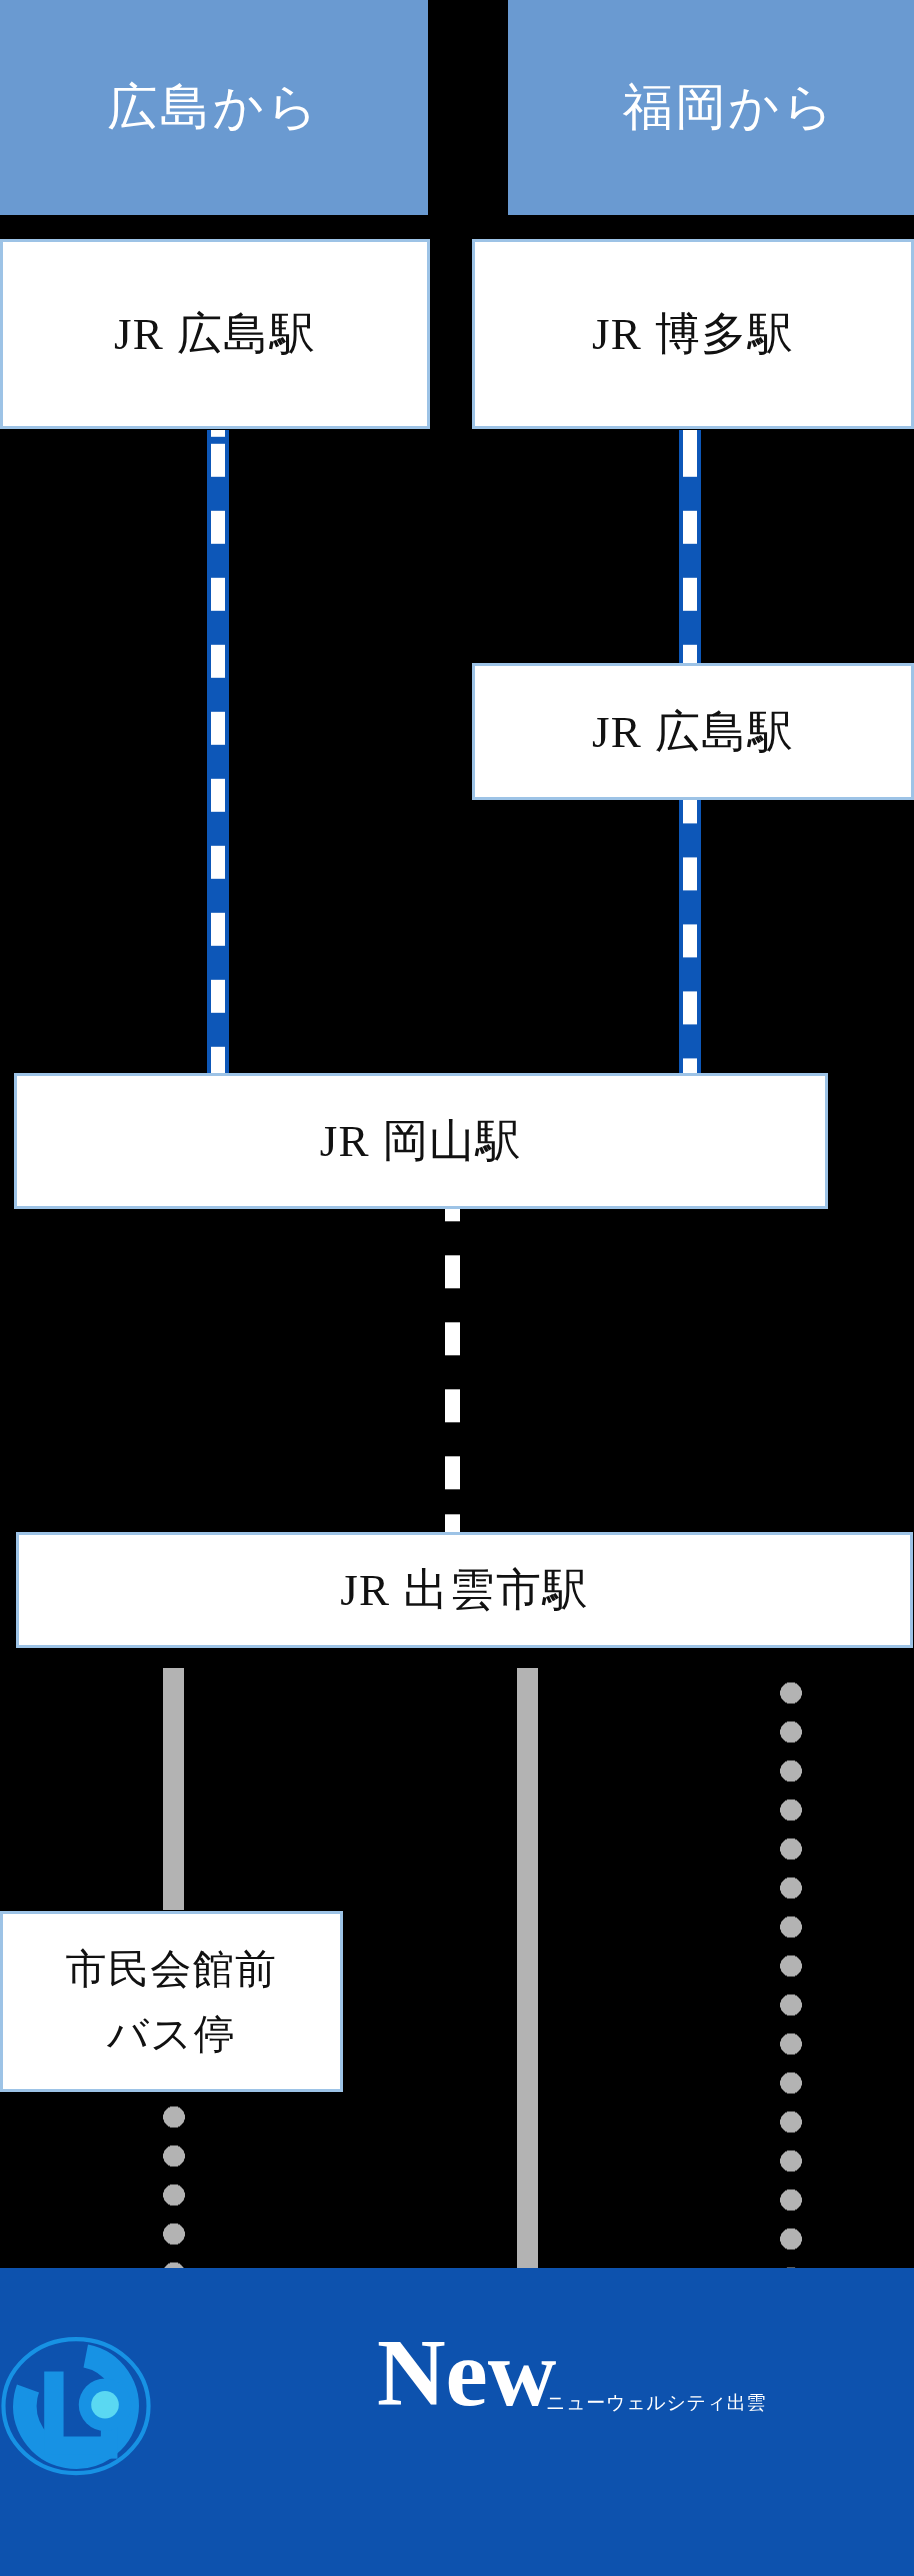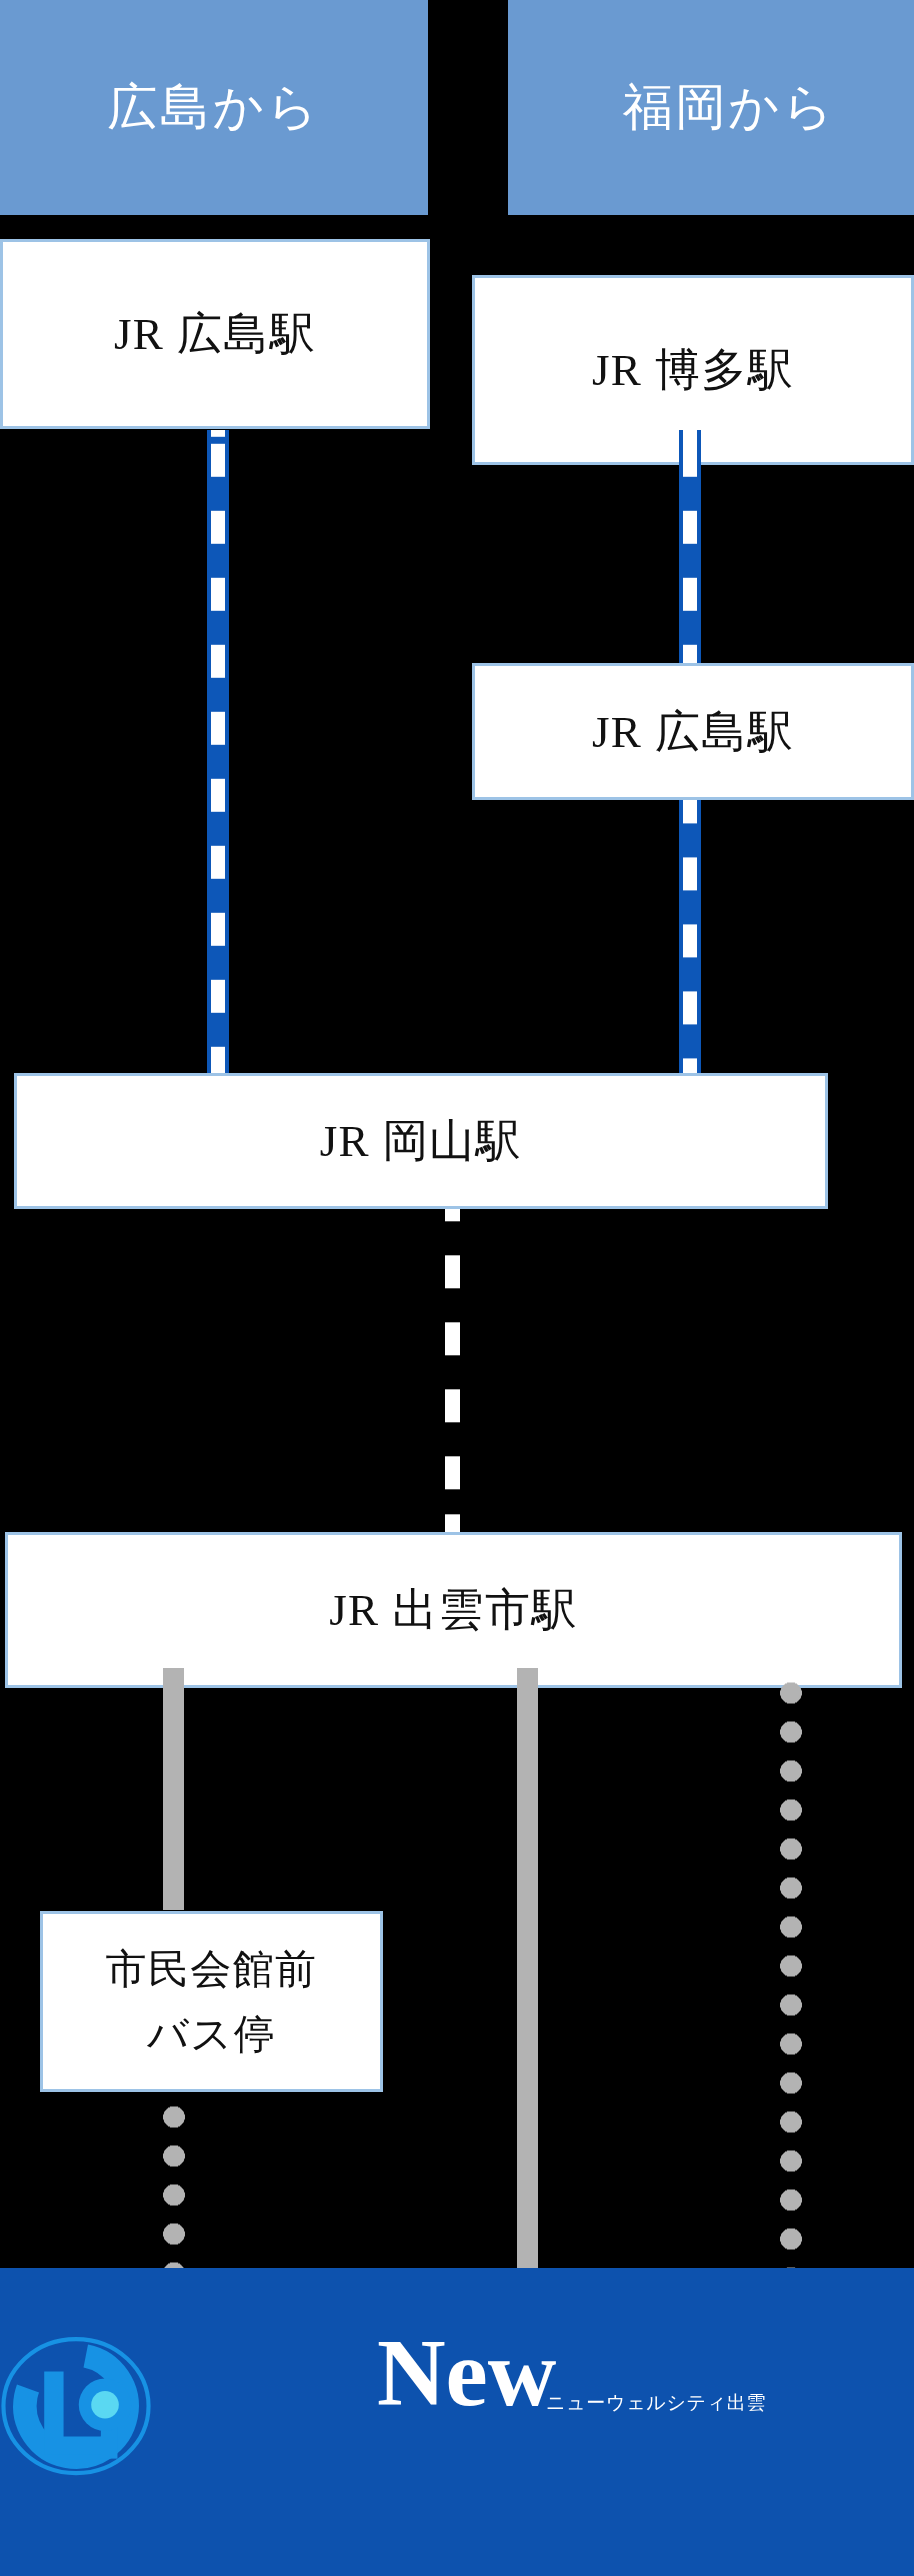--- a/index.html
+++ b/index.html
@@ -76,21 +76,21 @@
   <div class="abs hdr" style="left:0;top:0;width:428px;height:215px;">
     <span>広島から</span>
   </div>
   <div class="abs hdr" style="left:472px;top:0;width:443px;height:215px;margin-left:36px;">
     <span>福岡から</span>
   </div>
 
   <div class="abs station" style="left:0;top:239px;width:430px;height:190px;">
     <span>JR 広島駅</span>
   </div>
-  <div class="abs station" style="left:472px;top:239px;width:442px;height:190px;margin-top:36px;">
+  <div class="abs station" style="left:472px;top:239px;width:442px;height:190px;">
     <span>JR 博多駅</span>
   </div>
 
   <div class="abs rail" style="left:207px;top:430px;height:643px;">
     <div class="dashes"></div>
   </div>
   <div class="abs rail" style="left:679px;top:430px;height:233px;">
     <div class="dashes"></div>
   </div>
   <div class="abs rail" style="left:679px;top:800px;height:273px;">
@@ -100,29 +100,29 @@
   <div class="abs station" style="left:472px;top:663px;width:442px;height:137px;">
     <span>JR 広島駅</span>
   </div>
 
   <div class="abs station" style="left:13.8px;top:1073px;width:814px;height:136px;">
     <span>JR 岡山駅</span>
   </div>
 
   <div class="abs whitedash" style="left:445px;top:1209px;height:326px;"></div>
 
-  <div class="abs station" style="left:5px;top:1532px;width:897px;height:156px;">
+  <div class="abs station" style="left:16px;top:1532px;width:897px;height:116px;">
     <span>JR 出雲市駅</span>
   </div>
 
   <div class="abs graysolid" style="left:163px;top:1668px;height:242px;"></div>
   <div class="abs graysolid" style="left:517px;top:1668px;height:600px;"></div>
   <div class="abs graydot" style="left:780px;top:1668px;height:600px;"></div>
 
-  <div class="abs station two-line" style="left:0;top:1911px;width:343px;height:181px;margin-left:40px;">
+  <div class="abs station two-line" style="left:0;top:1911px;width:343px;height:181px;">
     <span>市民会館前</span>
     <span>バス停</span>
   </div>
 
   <div class="abs graydot" style="left:163px;top:2092px;height:176px;"></div>
 
   <div class="abs footer">
     <svg class="abs logo" style="left:0;top:69px;" viewBox="0 0 220 204" aria-hidden="true">
       <ellipse cx="110" cy="100" rx="105" ry="97" fill="none" stroke="#1792e4" stroke-width="6"></ellipse>
       <circle cx="110" cy="100" r="74" fill="none" stroke="#1792e4" stroke-width="34" stroke-dasharray="360 105" transform="rotate(-79 110 100)"></circle>

